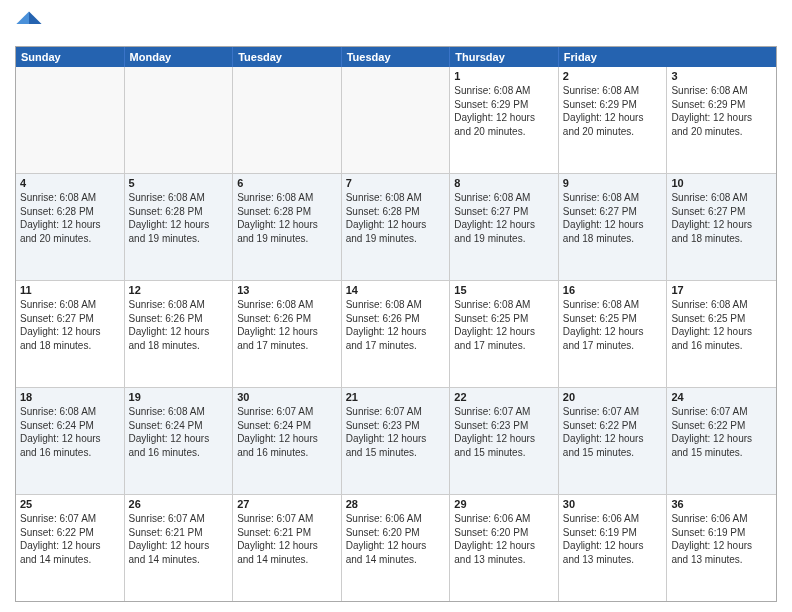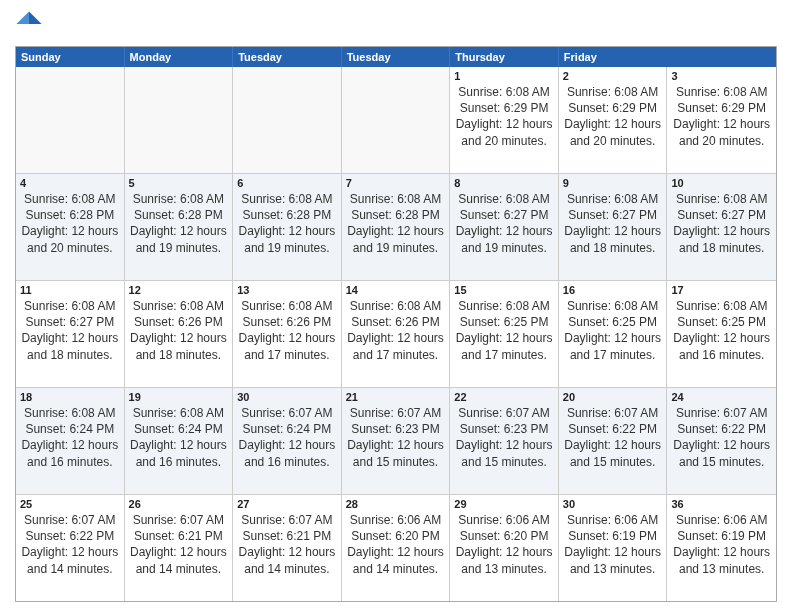--- a/index.html
+++ b/index.html
@@ -93,24 +93,23 @@
     .cal-cell:last-child { border-right: none; }
     .cal-cell.empty { background: #f8f8f8; }
     .cal-cell.alt-row { background: #f0f4f8; }
     .day-num {
       font-size: 11px;
       font-weight: bold;
       color: #222;
       margin-bottom: 2px;
     }
     .cell-text {
-      font-size: 12px;
+      font-size: 10px;
       line-height: 1.35;
       color: #333;
-      text-align: center;
     }
     .outer-border {
       border: 1px solid #aaa;
     }
   </style>
 </head>
 <body>
 
 <div class="page">
   <div class="header">

